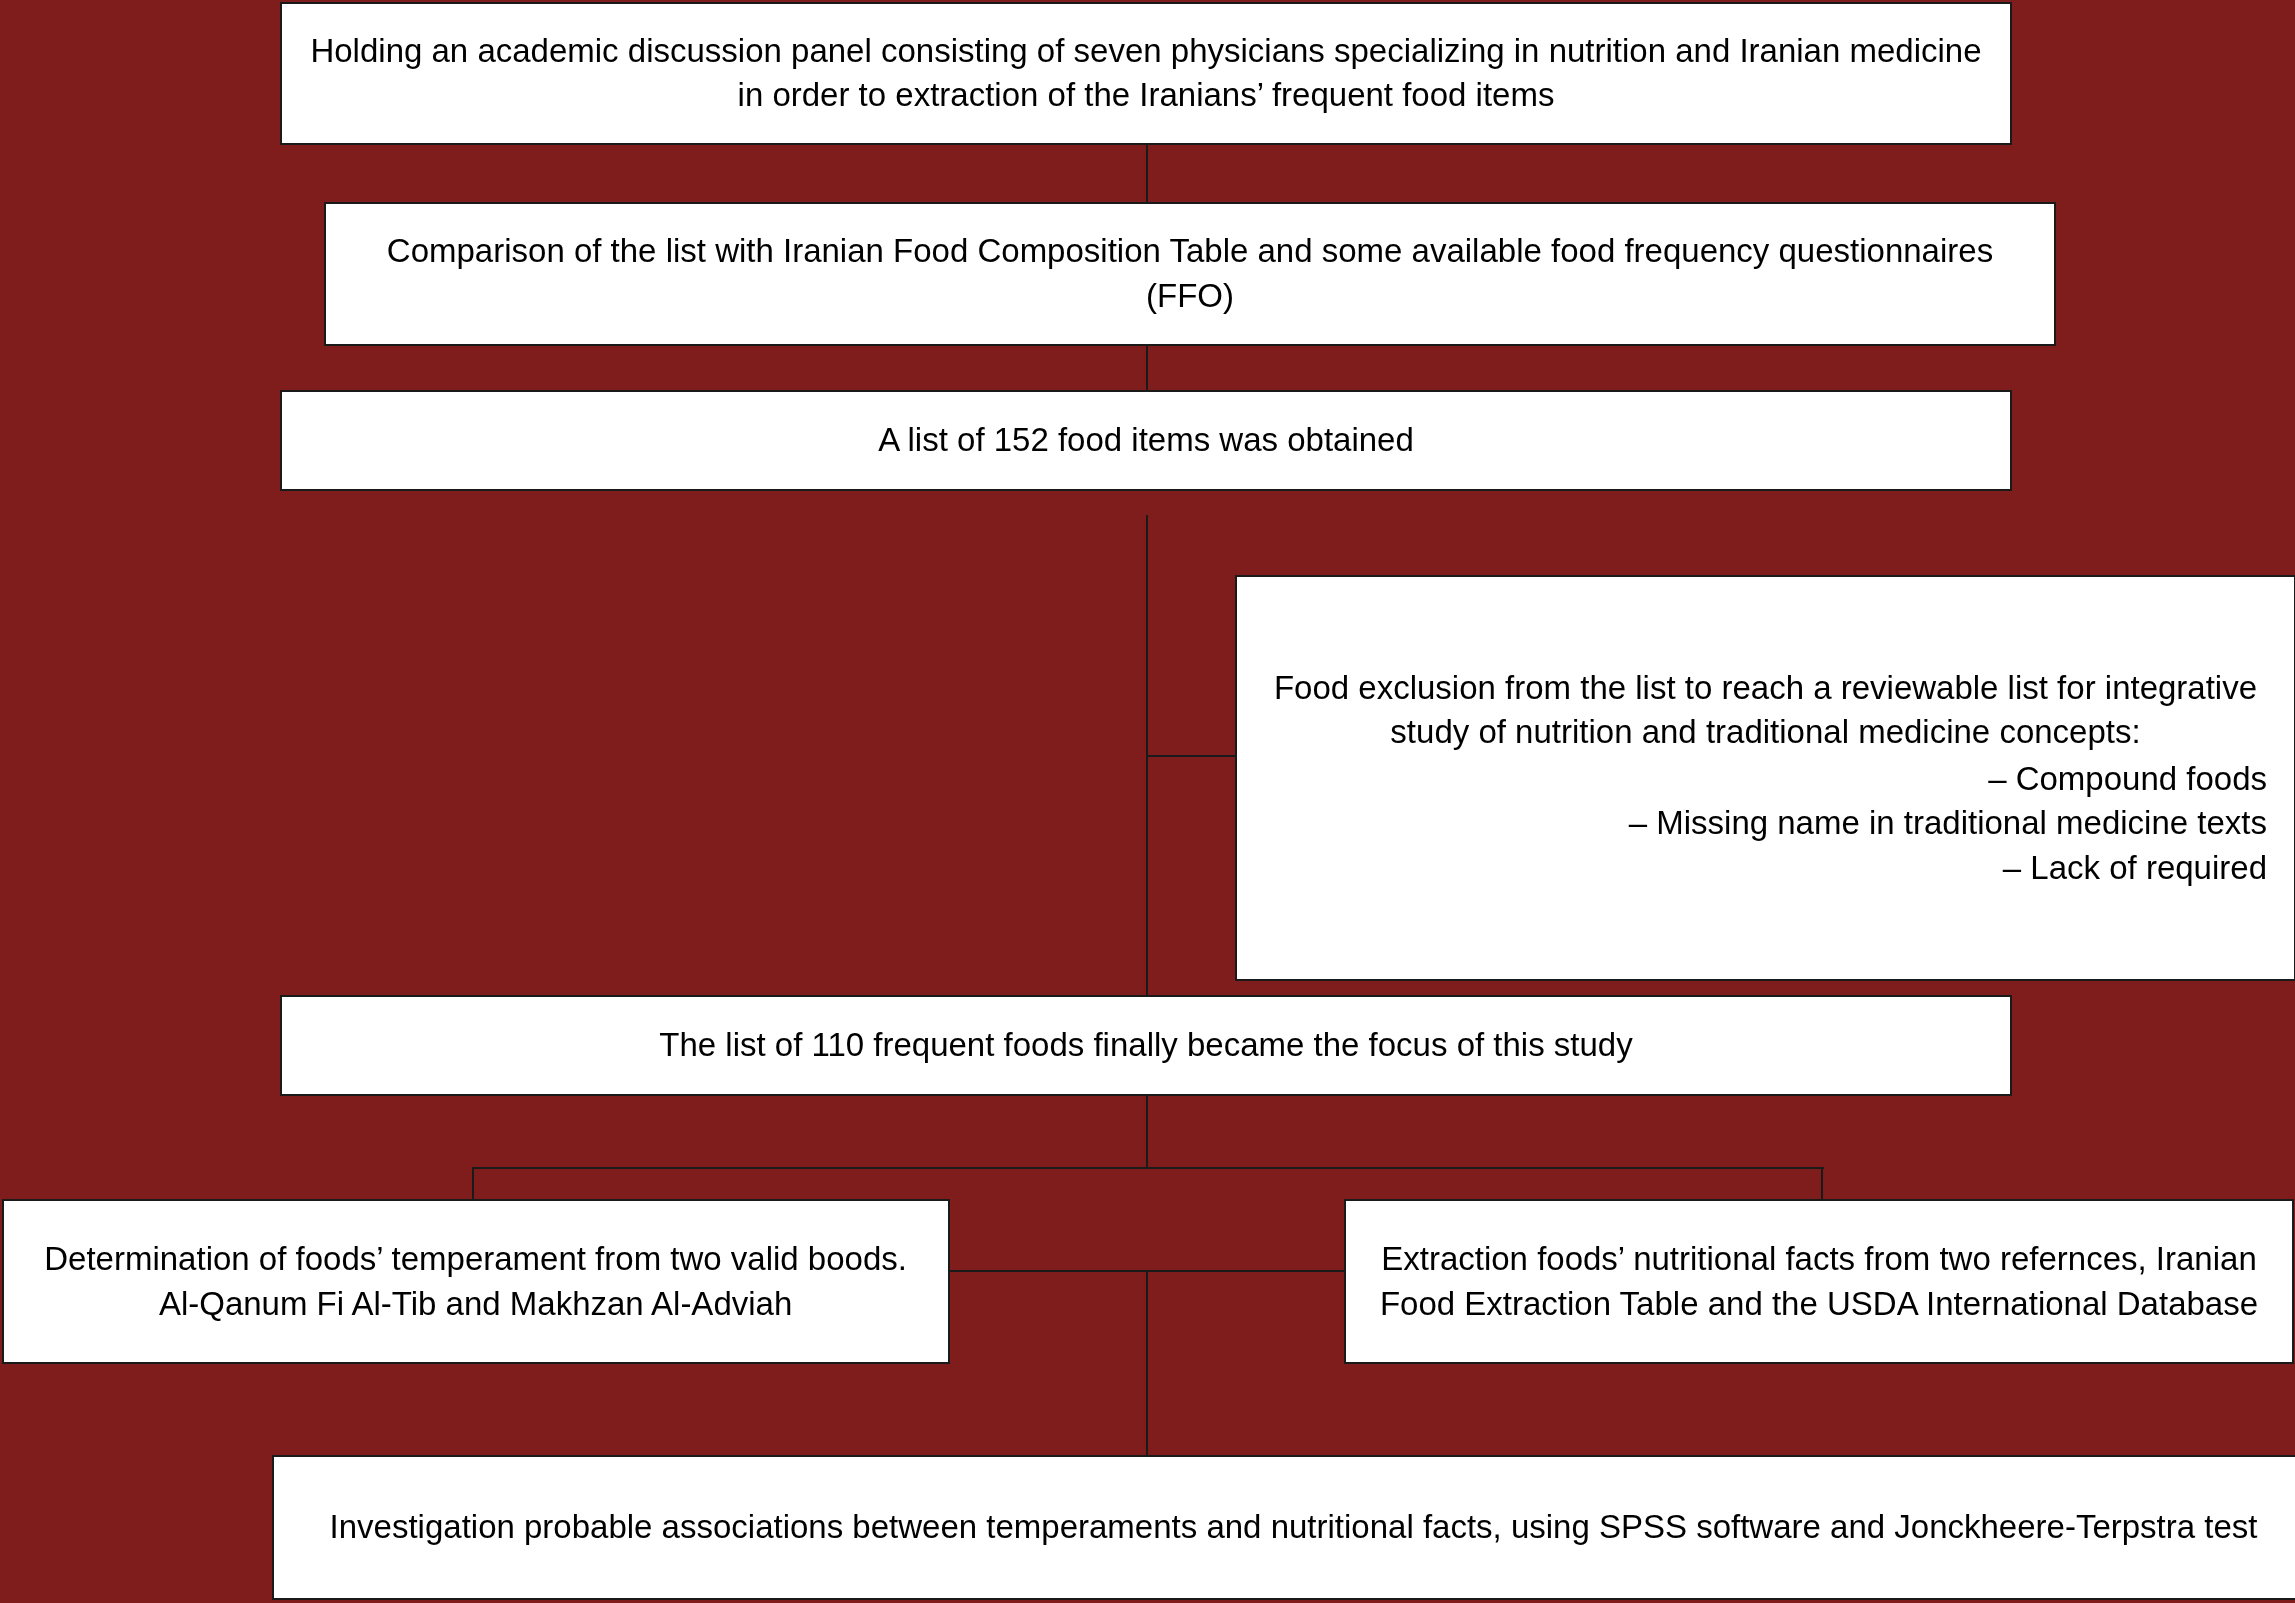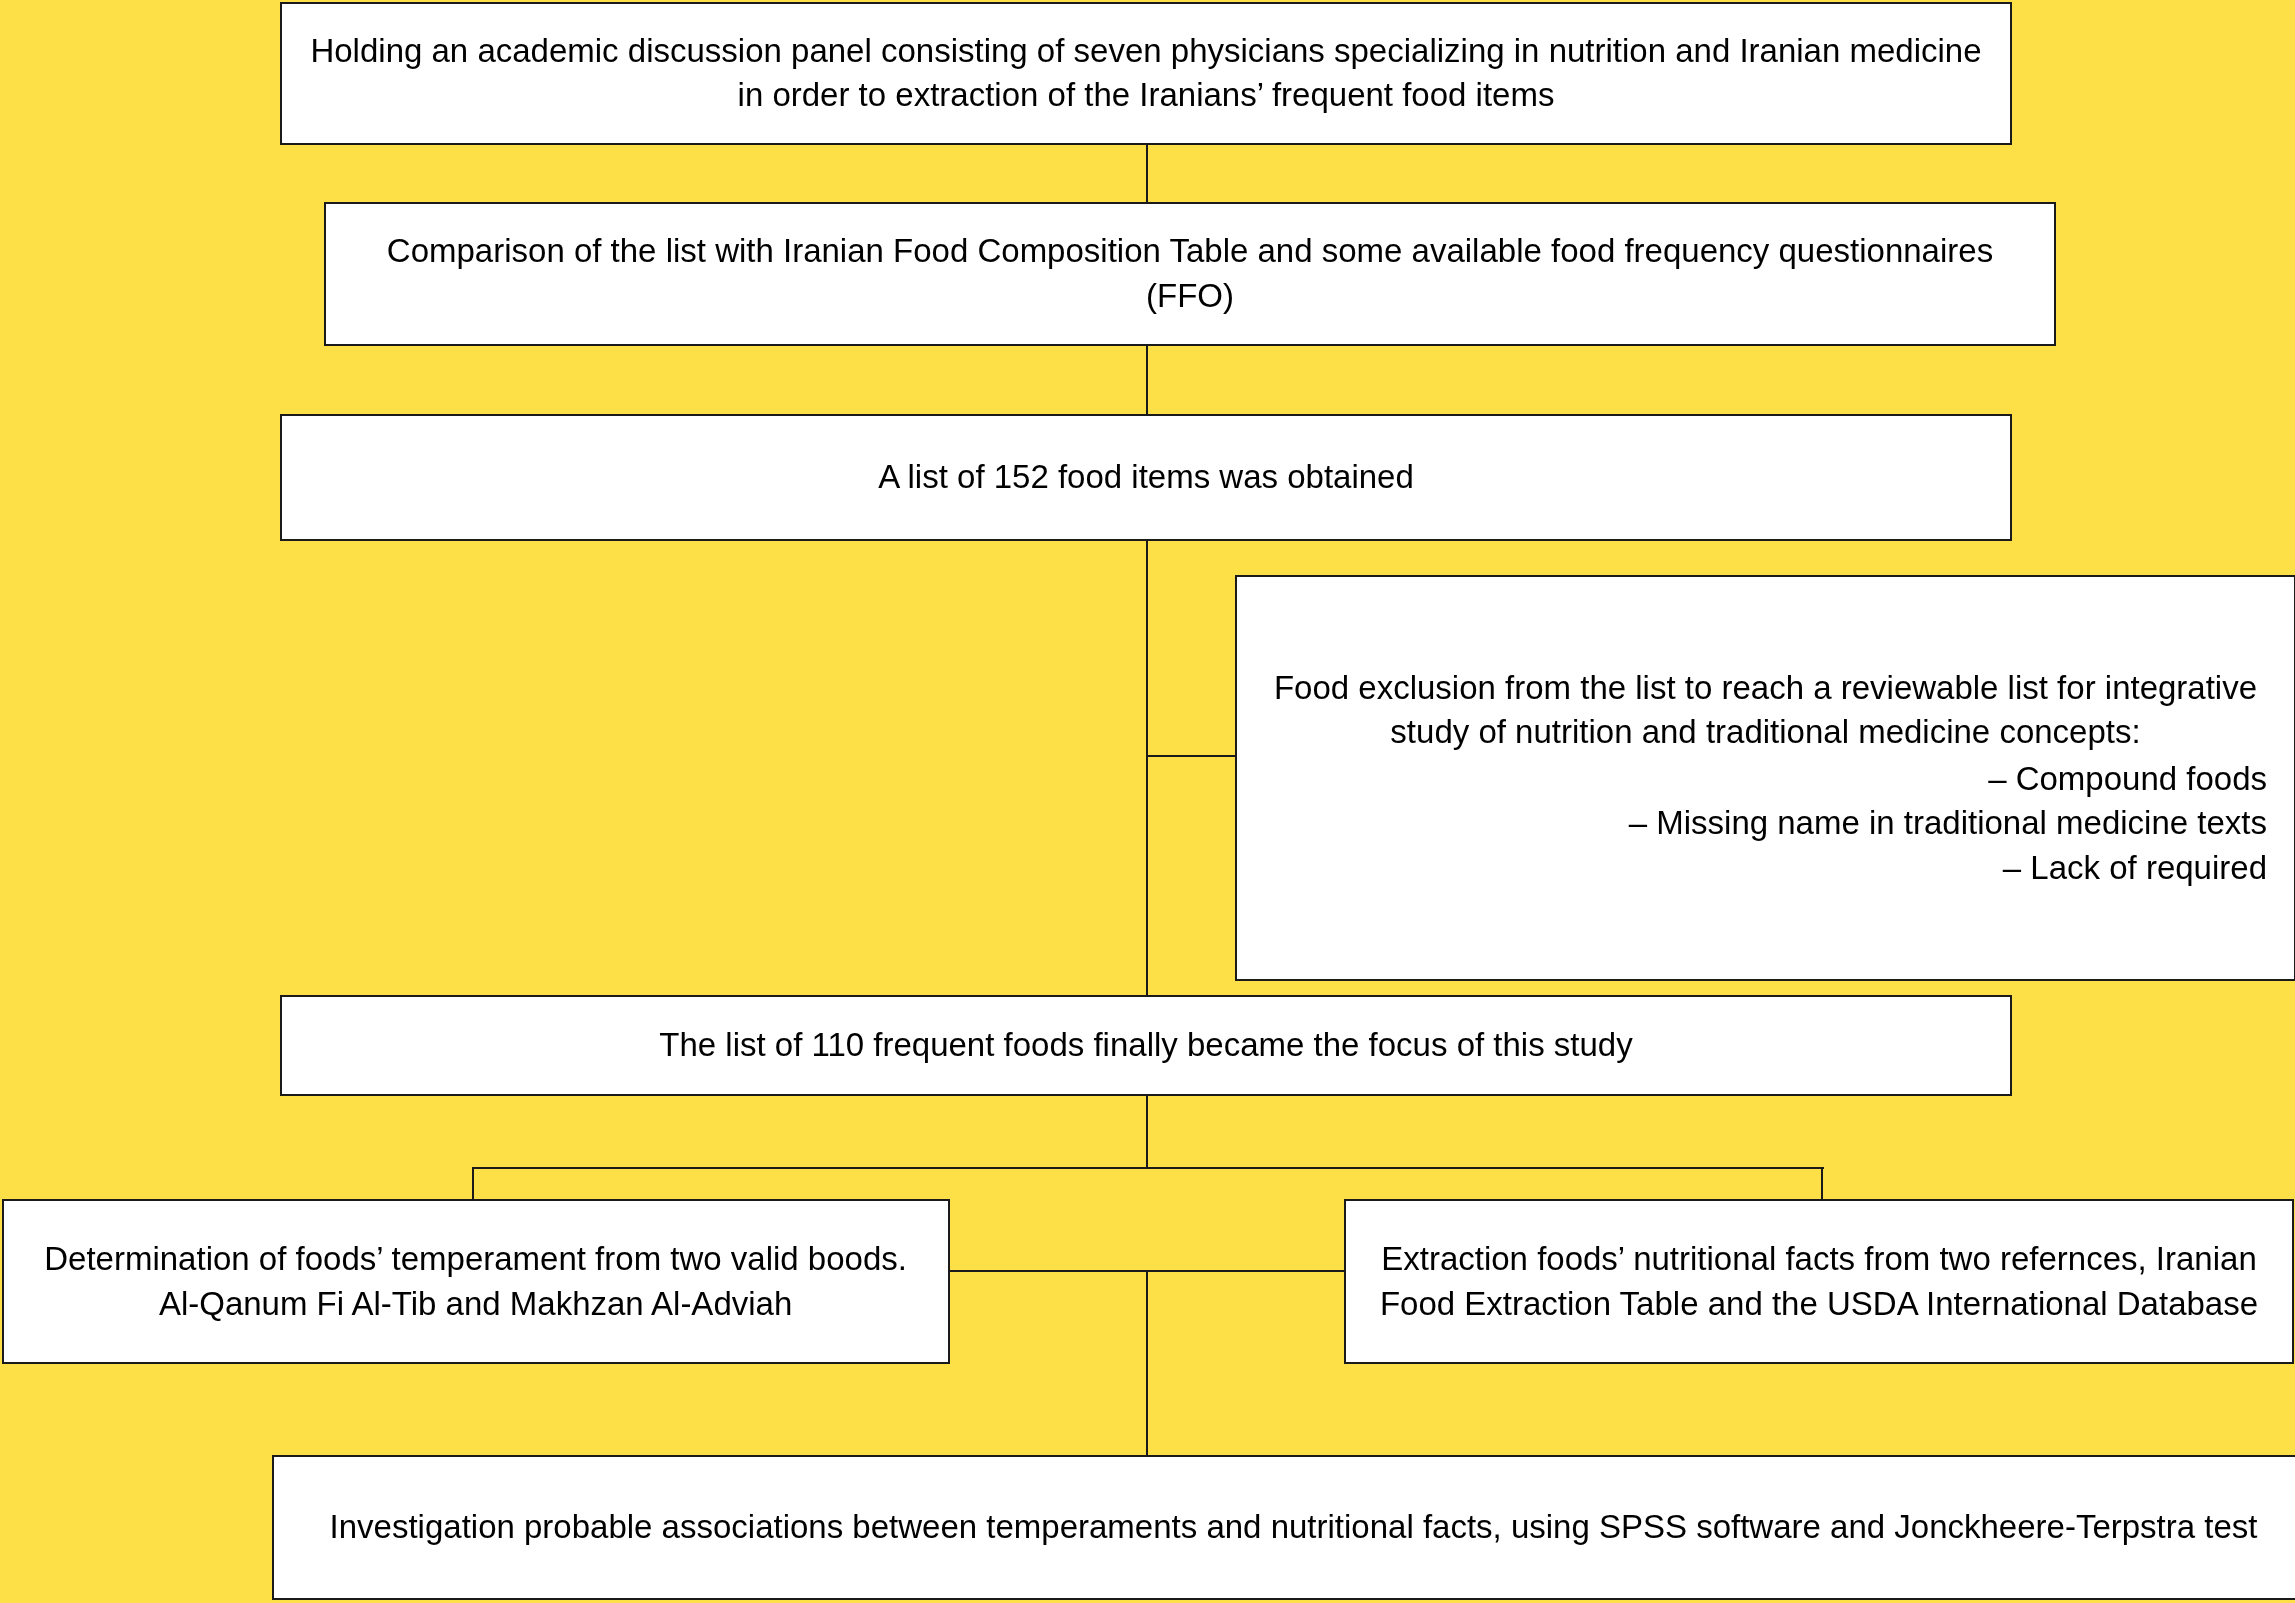--- a/index.html
+++ b/index.html
@@ -8,21 +8,21 @@
     background: #ffffff;
   }
   body {
     font-family: "Liberation Sans", sans-serif;
     color: #000000;
   }
   #flow {
     position: relative;
     width: 2295px;
     height: 1603px;
-    background: #fde047;
+    background: #7f1d1d;
     overflow: hidden;
   }
   .box {
     position: absolute;
     box-sizing: border-box;
     border: 2.4px solid #1a1a1a;
     background: #ffffff;
     display: flex;
     align-items: center;
     justify-content: center;
@@ -75,21 +75,21 @@
   <div class="line vline" style="left:1146px; top:1270px; height:185px;"></div>
 
   <div class="box" style="left:280px; top:1.6px; width:1732px; height:143px;">
     <span class="inner">Holding an academic discussion panel consisting of seven physicians specializing in nutrition and Iranian medicine in order to extraction of the Iranians’ frequent food items</span>
   </div>
 
   <div class="box" style="left:280px; top:202px; width:1732px; height:144px;margin-left:44px;">
     <span class="inner">Comparison of the list with Iranian Food Composition Table and some available food frequency questionnaires (FFO)</span>
   </div>
 
-  <div class="box" style="left:280px; top:414px; width:1732px; height:127px;">
+  <div class="box" style="left:280px; top:390px; width:1732px; height:101px;">
     <span class="inner">A list of 152 food items was obtained</span>
   </div>
 
   <div class="box" style="left:1235px; top:550px; width:1061px; height:406px; padding:8px 27px;margin-top:25px;">
     <span class="inner">
       <span class="excl-head">Food exclusion from the list to reach a reviewable list for integrative study of nutrition and traditional medicine concepts:</span>
       <span class="excl-list">
         <span class="excl-item">– Compound foods</span>
         <span class="excl-item">– Missing name in traditional medicine texts</span>
         <span class="excl-item">– Lack of required</span>

